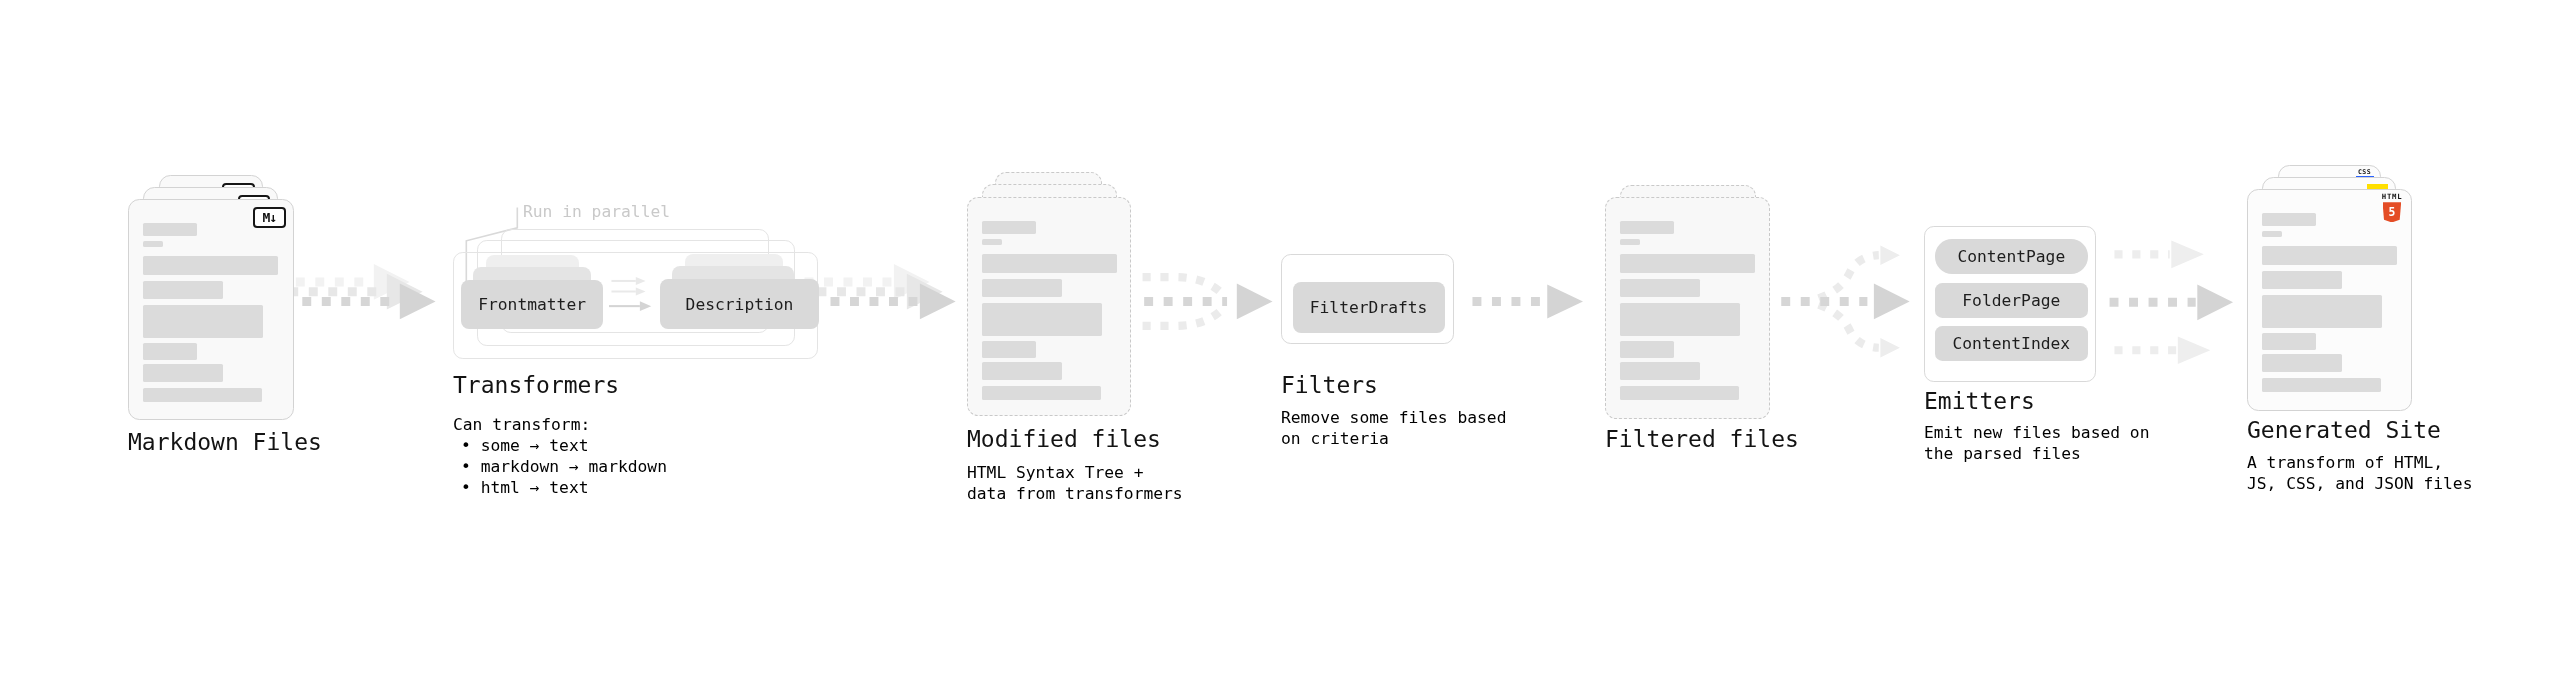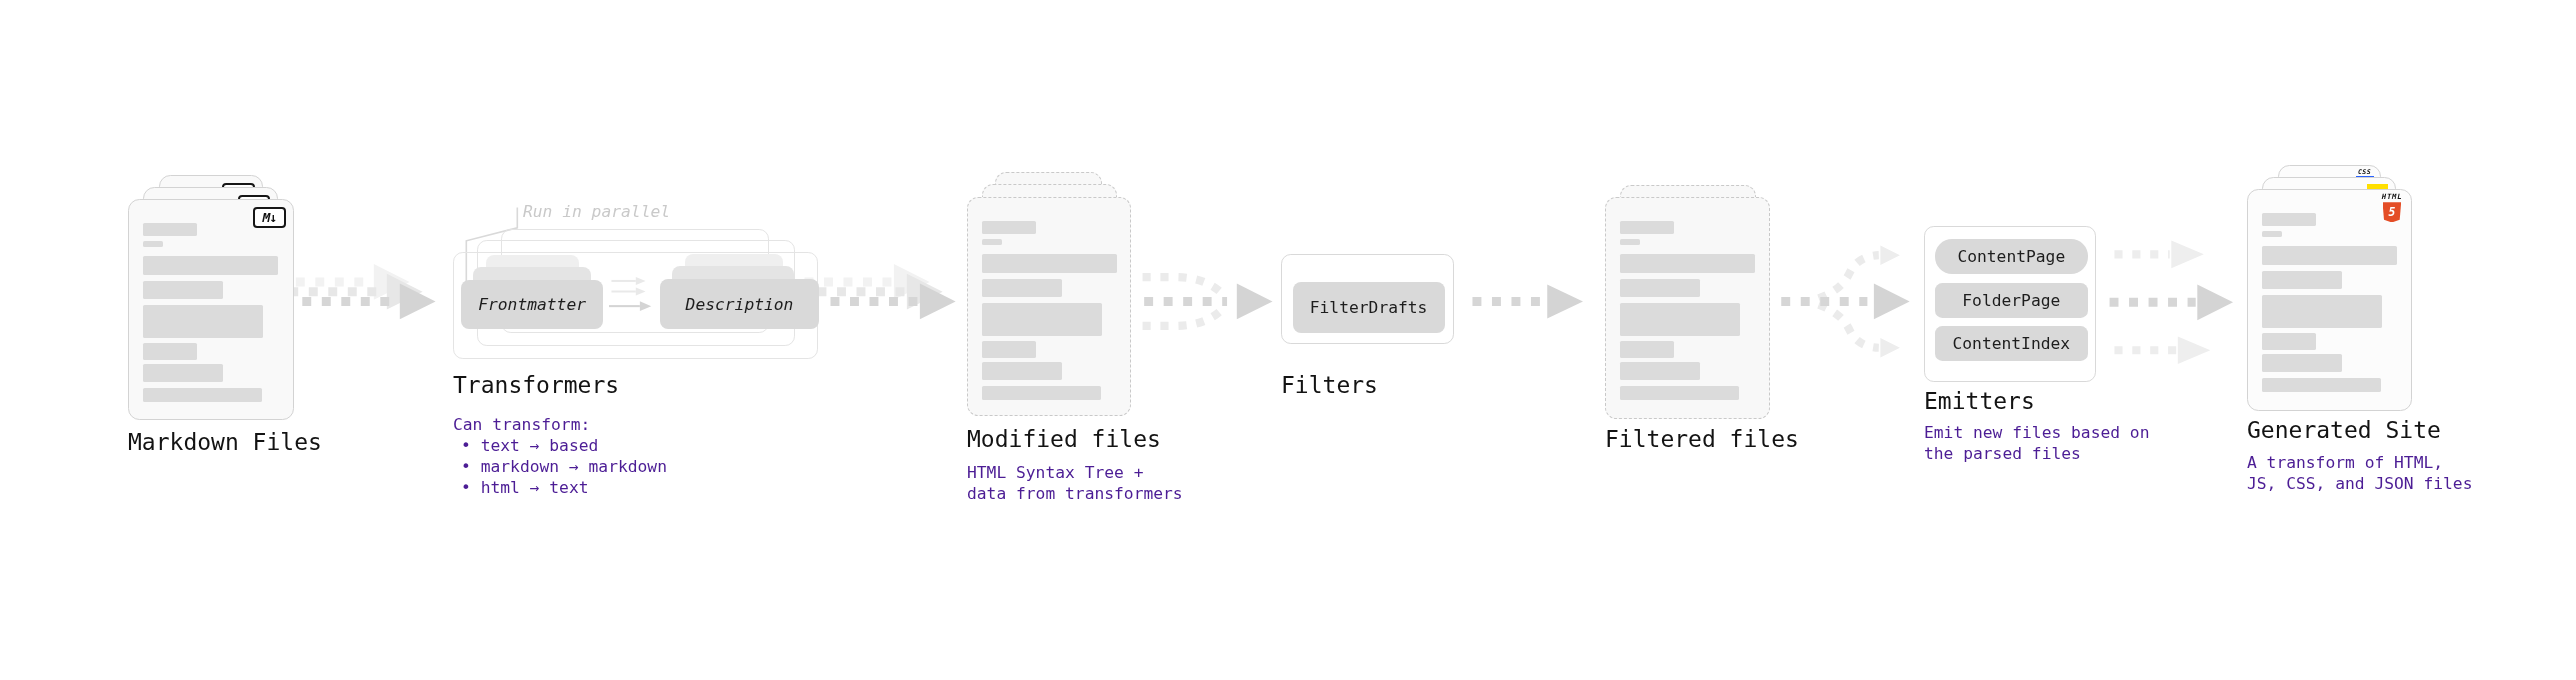--- a/index.html
+++ b/index.html
@@ -1,30 +1,30 @@
 <!DOCTYPE html>
 <html style="font-size:13px"><head>
 <meta charset="utf-8">
 <style>
   html,body{margin:0;padding:0;background:#fff;}
   .canvas{position:relative;width:2576px;height:681px;background:#ffffff;overflow:hidden;
           font-family:"DejaVu Sans Mono","Liberation Mono",monospace;color:#161616;}
   .overlay{position:absolute;left:0;top:0;}
-  .stage{position:absolute;font-style:italic;}
+  .stage{position:absolute;}
   .card{position:absolute;background:#f9f9f9;border:1.6px solid #d3d3d3;border-radius:11.4px;box-sizing:border-box;}
   .card.dashed{border:1.6px dashed #c9c9c9;background:#f8f8f8;}
   .card.site{background:#fcfcfc;}
   .box{position:absolute;border:1.6px solid #e4e4e4;border-radius:9.8px;box-sizing:border-box;background:transparent;}
   .panel{position:absolute;background:#ffffff;border:1.6px solid #d9d9d9;border-radius:9.8px;box-sizing:border-box;}
   .pill{position:absolute;background:#d9d9d9;border-radius:8.1px;display:flex;align-items:center;justify-content:center;
         font-size:16.3px;color:#1d1d1d;white-space:nowrap;}
   .pill.l2{background:#e4e4e4;}
   .pill.l3{background:#efefef;}
   .label{position:absolute;font-size:23px;line-height:24.4px;color:#131313;white-space:nowrap;}
-  .desc{position:absolute;font-size:16.3px;line-height:21px;color:#4c1d95;white-space:nowrap;}
+  .desc{position:absolute;font-size:16.3px;line-height:21px;color:#000000;white-space:nowrap;}
   .desc .bullet{padding-left:8.1px;}
   .annotation{position:absolute;font-size:16.3px;color:#c9c9c9;white-space:nowrap;}
   .bar{background:#dbdbdb;border-radius:1.6px;margin-left:14px;}
   .b1{width:54px;height:13px;margin-top:23px;}
   .b2{width:19.5px;height:5.7px;margin-top:4.9px;}
   .b3{width:135px;height:18.7px;margin-top:9.8px;}
   .b4{width:80px;height:18.7px;margin-top:5.7px;}
   .b5{width:120px;height:32.5px;margin-top:5.7px;}
   .b6{width:54px;height:17px;margin-top:4.9px;}
   .b7{width:80px;height:18.7px;margin-top:4.1px;}
@@ -149,21 +149,21 @@
       <polygon points="33,2 45,7 33,12" fill="#e9e9e9"></polygon>
       <line x1="3" y1="20" x2="33" y2="20" stroke="#e9e9e9" stroke-width="2.5"></line>
       <polygon points="33,15 45,20 33,25" fill="#e9e9e9"></polygon>
       <line x1="0" y1="38" x2="38" y2="38" stroke="#d4d4d4" stroke-width="2.5"></line>
       <polygon points="38,32 52,38 38,44" fill="#d4d4d4"></polygon>
     </svg>
   </div>
   <div class="label" style="left:453px;top:373px">Transformers</div>
   <div class="desc" style="left:453px;top:414px">
     <div>Can transform:</div>
-    <div class="bullet">• text → based</div>
+    <div class="bullet">• some → text</div>
     <div class="bullet">• markdown → markdown</div>
     <div class="bullet">• html → text</div>
   </div>
 
   <div class="stage" style="left:967px;top:197px;width:164px;height:219px">
     <div class="card dashed" style="left:28.4px;top:-25px;width:107px;height:210px"></div>
     <div class="card dashed" style="left:14.6px;top:-13px;width:135px;height:210px"></div>
     <div class="card dashed" style="left:0;top:0;width:164px;height:219px">
       <div class="bar b1"></div>
       <div class="bar b2"></div>
@@ -178,20 +178,24 @@
   <div class="label" style="left:967px;top:427px">Modified files</div>
   <div class="desc" style="left:967px;top:462px">
     <div>HTML Syntax Tree +</div>
     <div>data from transformers</div>
   </div>
 
   <div class="panel" style="left:1281px;top:254px;width:173px;height:90px">
     <div class="pill" style="left:10.6px;top:27px;width:152px;height:51px">FilterDrafts</div>
   </div>
   <div class="label" style="left:1281px;top:373px">Filters</div>
+  <div class="desc" style="left:1281px;top:407px">
+    <div>Remove some files based</div>
+    <div>on criteria</div>
+  </div>
 
   <div class="stage" style="left:1605px;top:197px;width:165px;height:222px">
     <div class="card dashed" style="left:14.6px;top:-12.2px;width:136px;height:211px"></div>
     <div class="card dashed" style="left:0;top:0;width:165px;height:222px">
       <div class="bar b1"></div>
       <div class="bar b2"></div>
       <div class="bar b3"></div>
       <div class="bar b4"></div>
       <div class="bar b5"></div>
       <div class="bar b6"></div>

